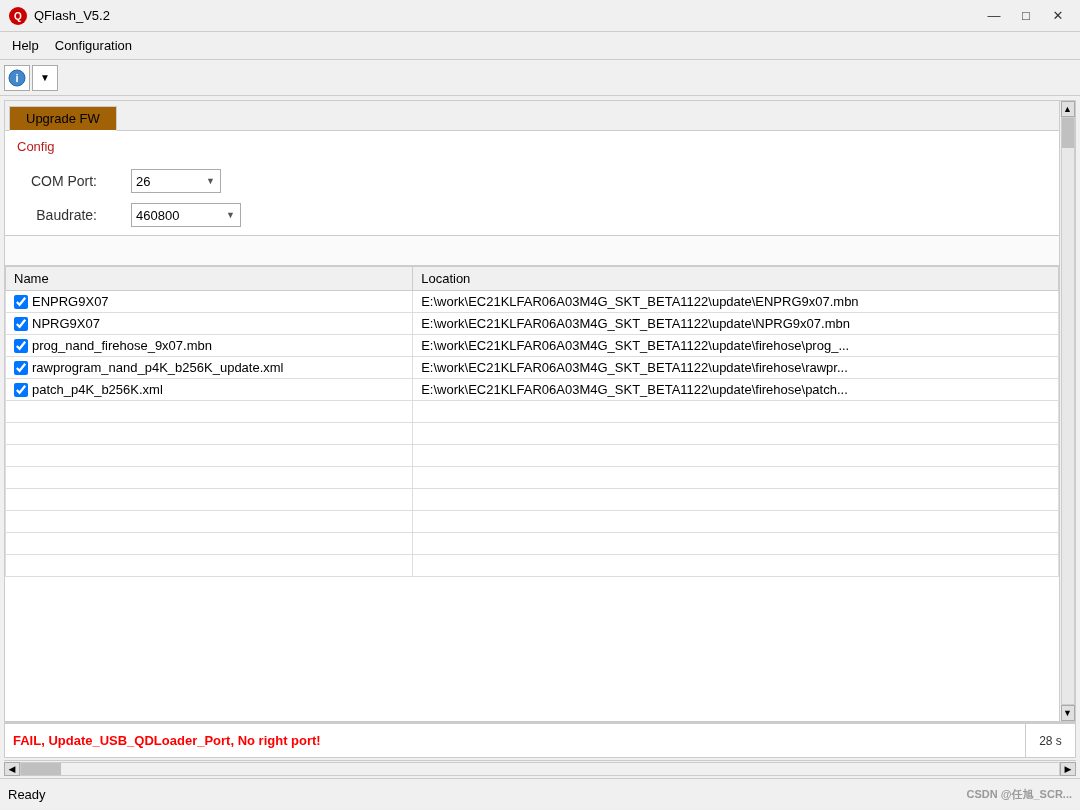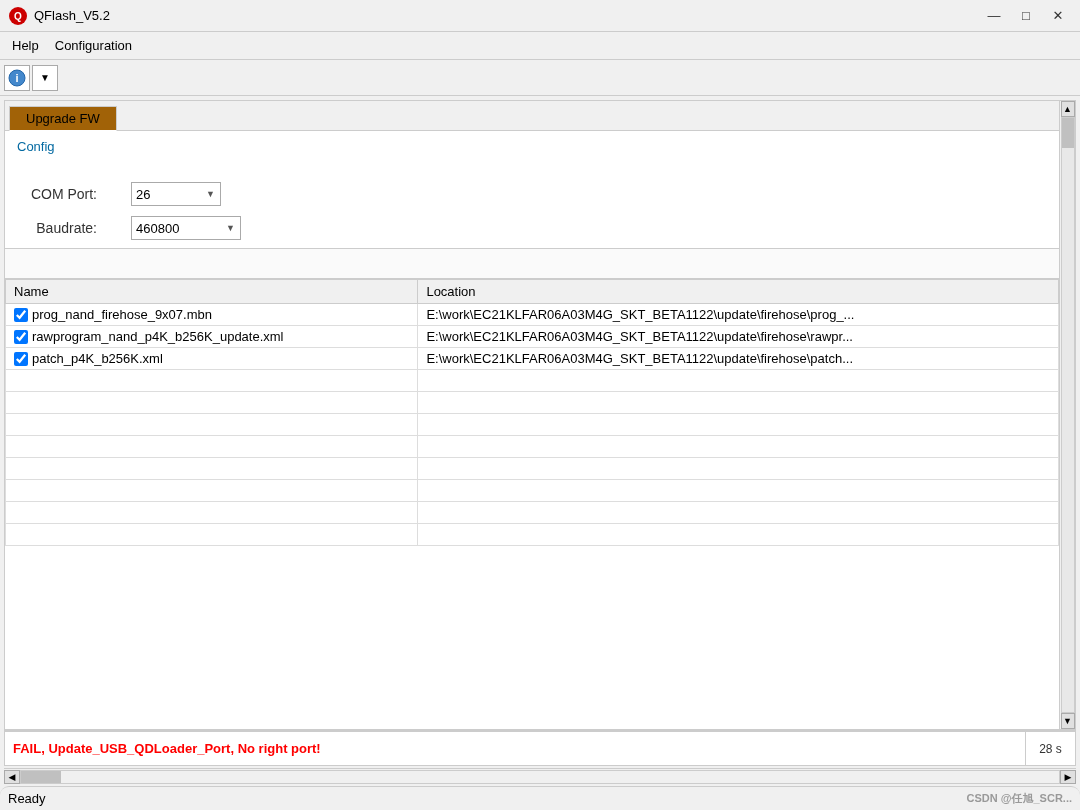--- a/index.html
+++ b/index.html
@@ -130,22 +130,22 @@
       z-index: 1;
     }
 
     
     .config-section {
       padding: 8px 12px;
       flex-shrink: 0;
     }
     .config-label {
       font-size: 13px;
-      color: #0369a1;
-      margin-bottom: 24px;
+      color: #b91c1c;
+      margin-bottom: 11px;
     }
     .config-inner {
       display: flex;
       gap: 40px;
       align-items: flex-start;
     }
     .load-fw-btn {
       width: 174px;
       height: 46px;
       background: #e8e8e8;
@@ -296,29 +296,28 @@
       width: 40px;
       height: 12px;
       background: #c0c0c0;
       position: absolute;
       left: 0;
       top: 0;
     }
 
     
     .app-status-bar {
-      height: 24px;
+      height: 32px;
       background: #f0f0f0;
       border-top: 1px solid #ccc;
       display: flex;
       align-items: center;
       padding: 0 8px;
       flex-shrink: 0;
       justify-content: space-between;
-      border-radius: 9px;
     }
     .app-status-left {
       font-size: 13px;
       color: #000;
     }
     .app-status-right {
       font-size: 11px;
       color: #999;
       font-weight: bold;
     }
@@ -436,20 +435,38 @@
         <div class="file-table-container">
           <table class="file-table">
             <thead>
               <tr>
                 <th>Name</th>
                 <th>Location</th>
               </tr>
             </thead>
             <tbody id="file-table-body">
 
+            <tr>
+                  <td>
+                    <div class="checkbox-cell">
+                      <input type="checkbox" class="file-checkbox" checked="" style="">
+                      <span>ENPRG9X07</span>
+                    </div>
+                  </td>
+                  <td>E:\work\EC21KLFAR06A03M4G_SKT_BETA1122\update\ENPRG9x07.mbn</td>
+                </tr>
+                <tr>
+                  <td>
+                    <div class="checkbox-cell">
+                      <input type="checkbox" class="file-checkbox" checked="" style="">
+                      <span>NPRG9X07</span>
+                    </div>
+                  </td>
+                  <td>E:\work\EC21KLFAR06A03M4G_SKT_BETA1122\update\NPRG9x07.mbn</td>
+                </tr>
                 <tr>
                   <td>
                     <div class="checkbox-cell">
                       <input type="checkbox" class="file-checkbox" checked="" style="">
                       <span>prog_nand_firehose_9x07.mbn</span>
                     </div>
                   </td>
                   <td>E:\work\EC21KLFAR06A03M4G_SKT_BETA1122\update\firehose\prog_...</td>
                 </tr>
                 <tr>

